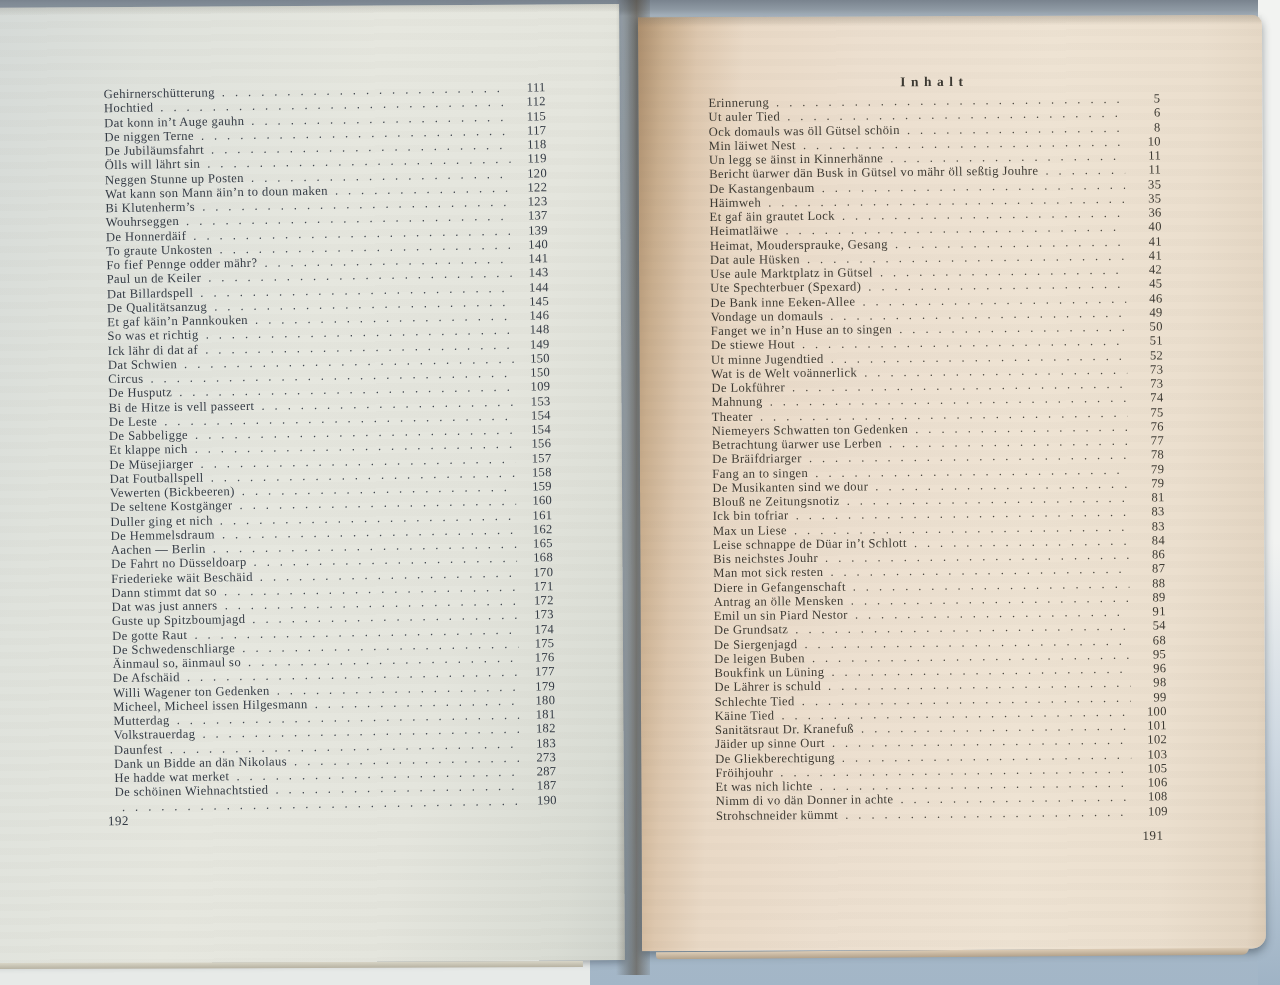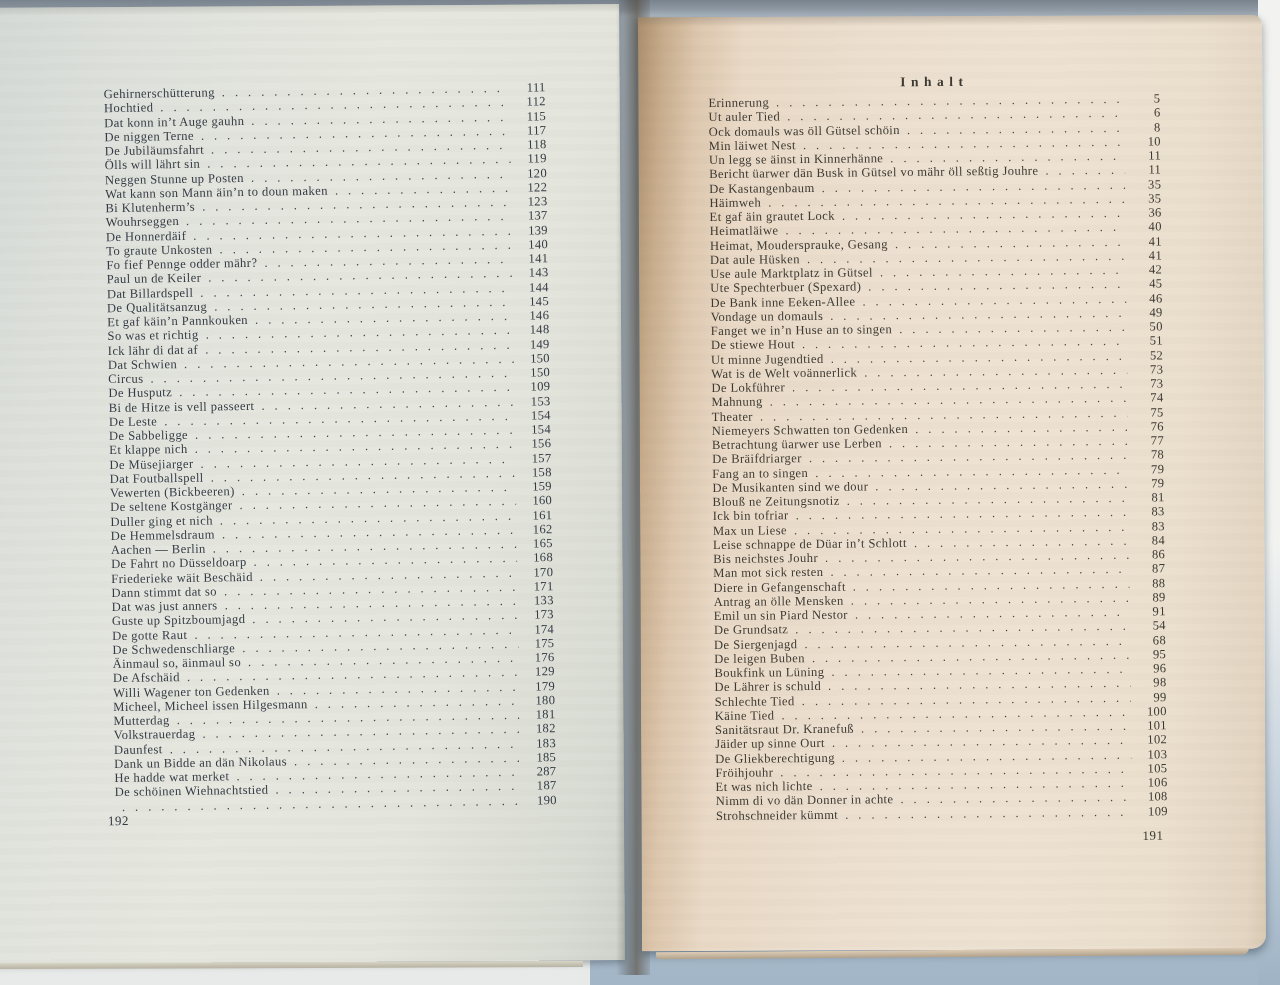--- a/index.html
+++ b/index.html
@@ -293,21 +293,21 @@
 
       <div class="row">
         <span class="t">Dann stimmt dat so</span>
         <span class="leader"></span>
         <span class="n">171</span>
       </div>
 
       <div class="row">
         <span class="t">Dat was just anners</span>
         <span class="leader"></span>
-        <span class="n">133</span>
+        <span class="n">172</span>
       </div>
 
       <div class="row">
         <span class="t">Guste up Spitzboumjagd</span>
         <span class="leader"></span>
         <span class="n">173</span>
       </div>
 
       <div class="row">
         <span class="t">De gotte Raut</span>
@@ -323,21 +323,21 @@
 
       <div class="row">
         <span class="t">Äinmaul so, äinmaul so</span>
         <span class="leader"></span>
         <span class="n">176</span>
       </div>
 
       <div class="row">
         <span class="t">De Afschäid</span>
         <span class="leader"></span>
-        <span class="n">129</span>
+        <span class="n">177</span>
       </div>
 
       <div class="row">
         <span class="t">Willi Wagener ton Gedenken</span>
         <span class="leader"></span>
         <span class="n">179</span>
       </div>
 
       <div class="row">
         <span class="t">Micheel, Micheel issen Hilgesmann</span>
@@ -359,21 +359,21 @@
 
       <div class="row">
         <span class="t">Daunfest</span>
         <span class="leader"></span>
         <span class="n">183</span>
       </div>
 
       <div class="row">
         <span class="t">Dank un Bidde an dän Nikolaus</span>
         <span class="leader"></span>
-        <span class="n">185</span>
+        <span class="n">273</span>
       </div>
 
       <div class="row">
         <span class="t">He hadde wat merket</span>
         <span class="leader"></span>
         <span class="n">287</span>
       </div>
 
       <div class="row">
         <span class="t">De schöinen Wiehnachtstied</span>

